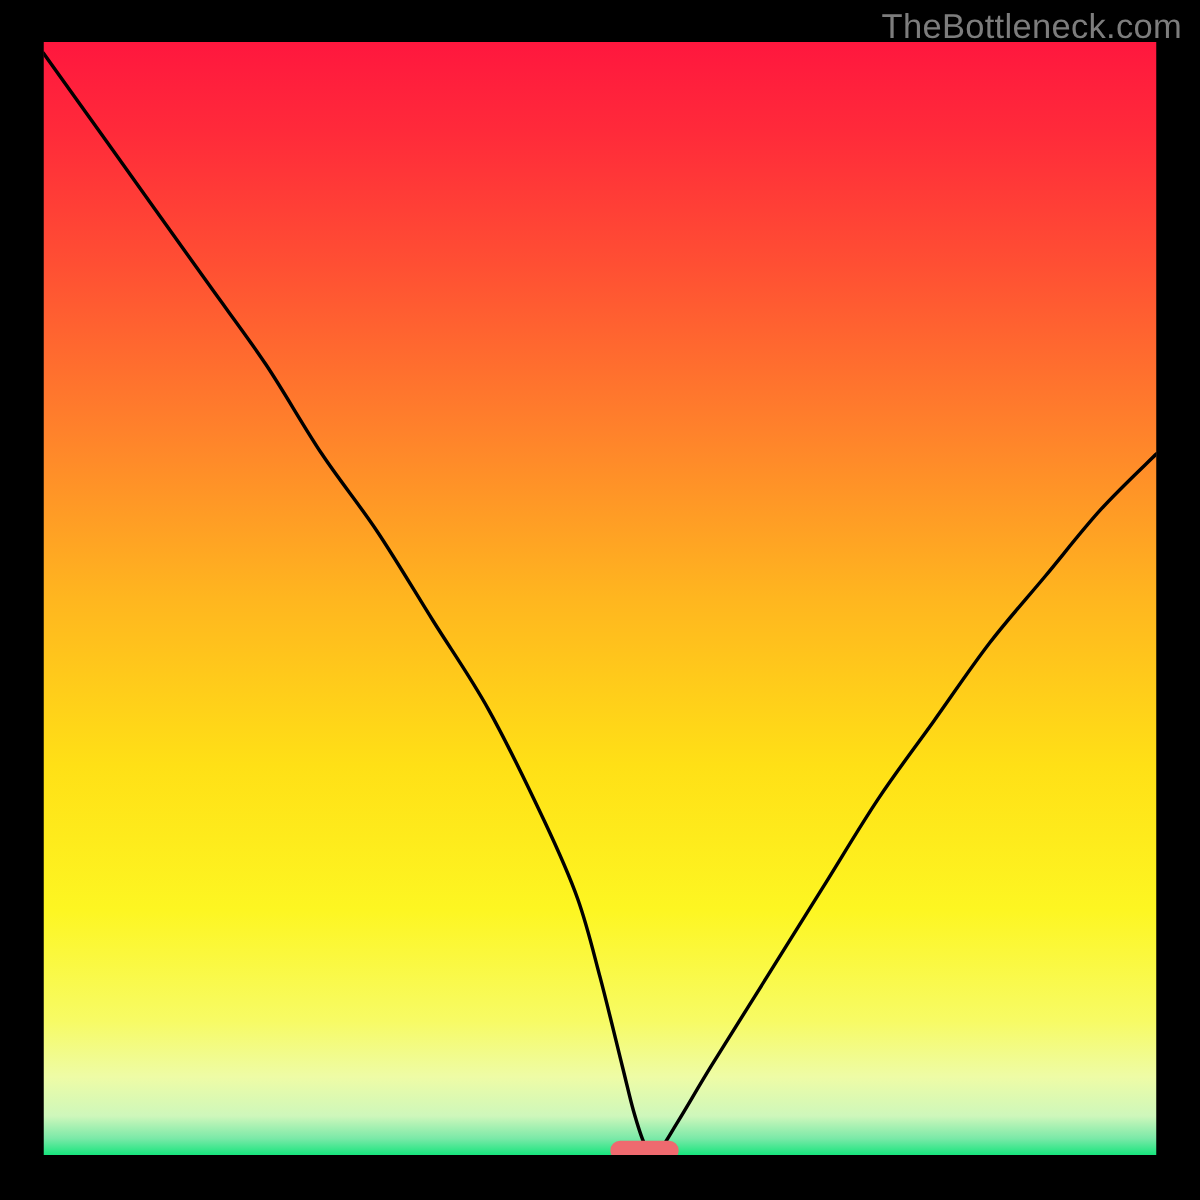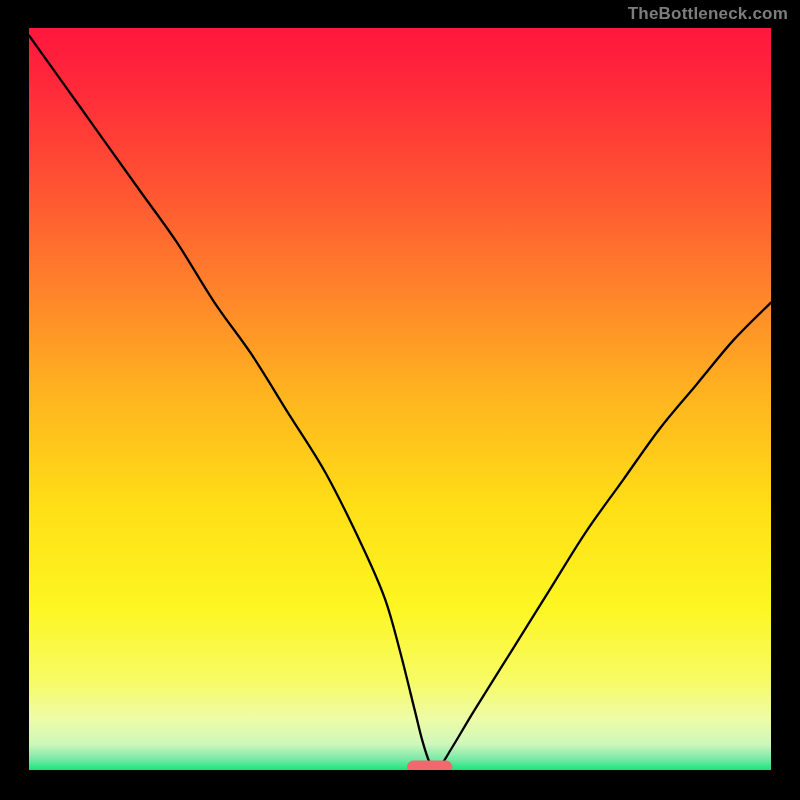--- a/index.html
+++ b/index.html
@@ -15,22 +15,22 @@
     position: relative;
     width: 800px;
     height: 800px;
     background: #000000;
   }
   .watermark {
     position: absolute;
     top: 4px;
     right: 12px;
     color: #7d7d7d;
-    font-size: 17px;
-    font-weight: 700;
+    font-size: 23px;
+    font-weight: 400;
     letter-spacing: 0.2px;
     z-index: 5;
   }
   svg {
     position: absolute;
     left: 29px;
     top: 28px;
     width: 742px;
     height: 742px;
   }

